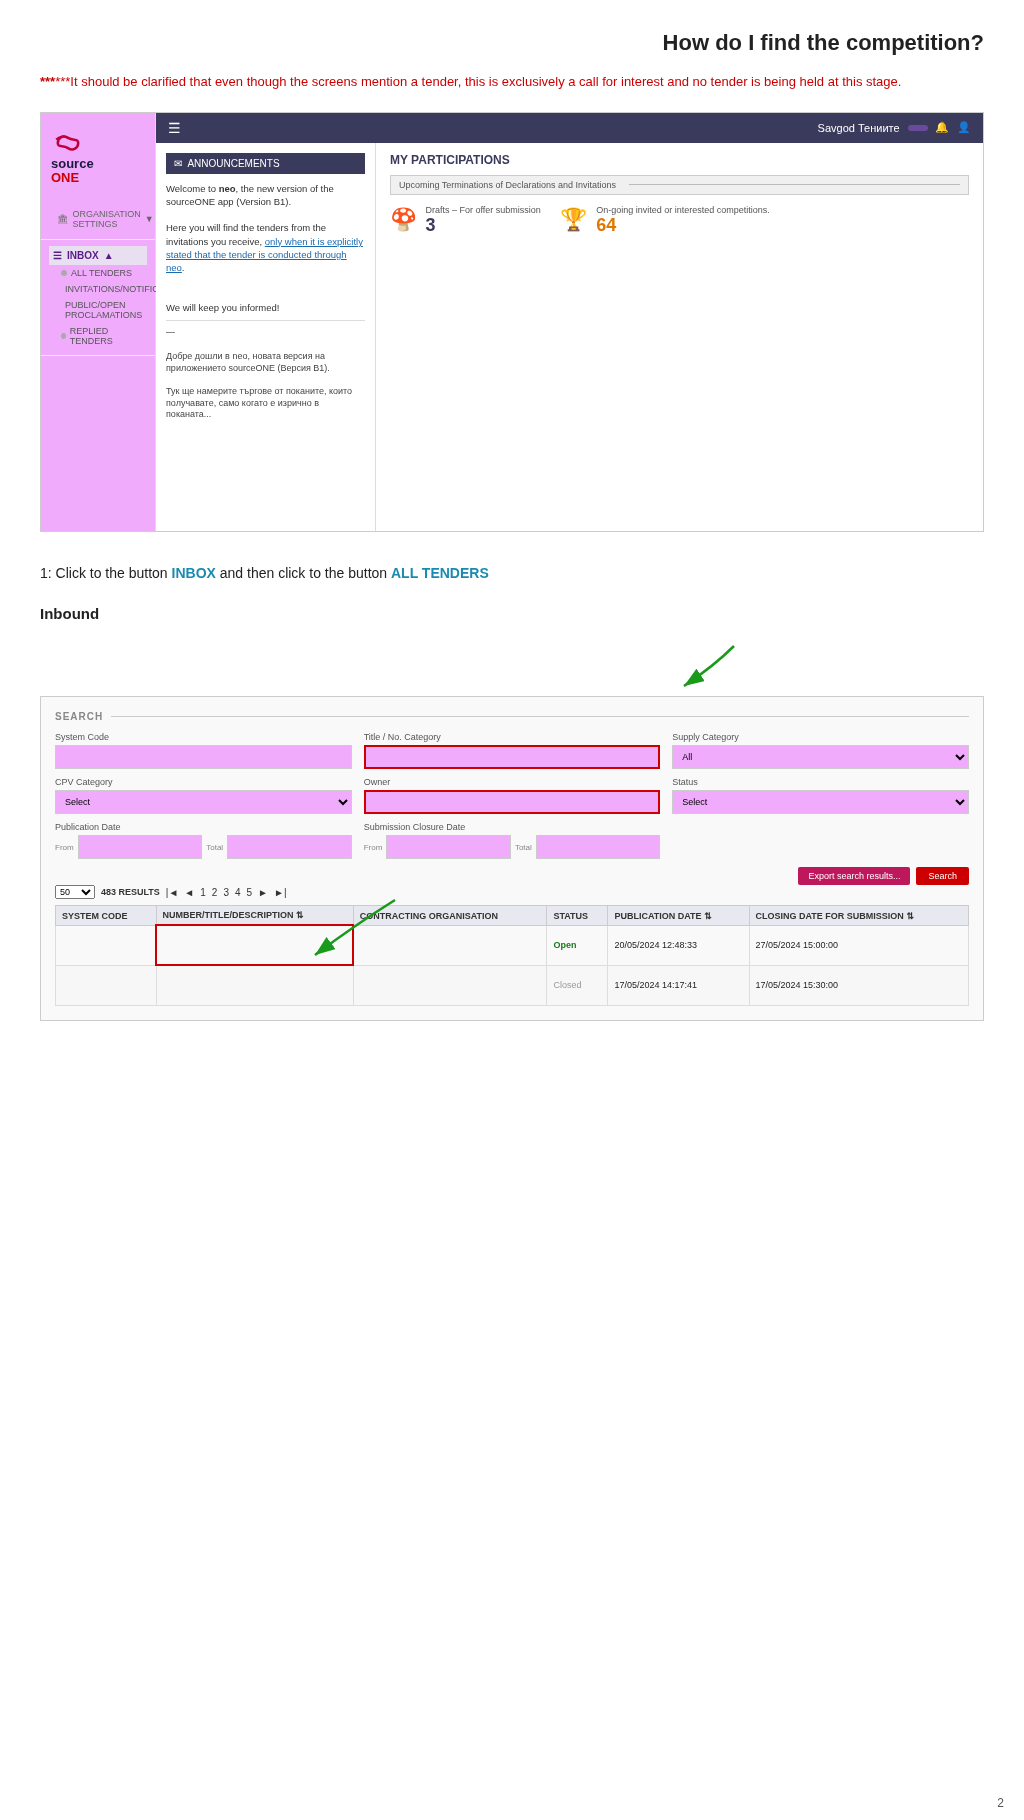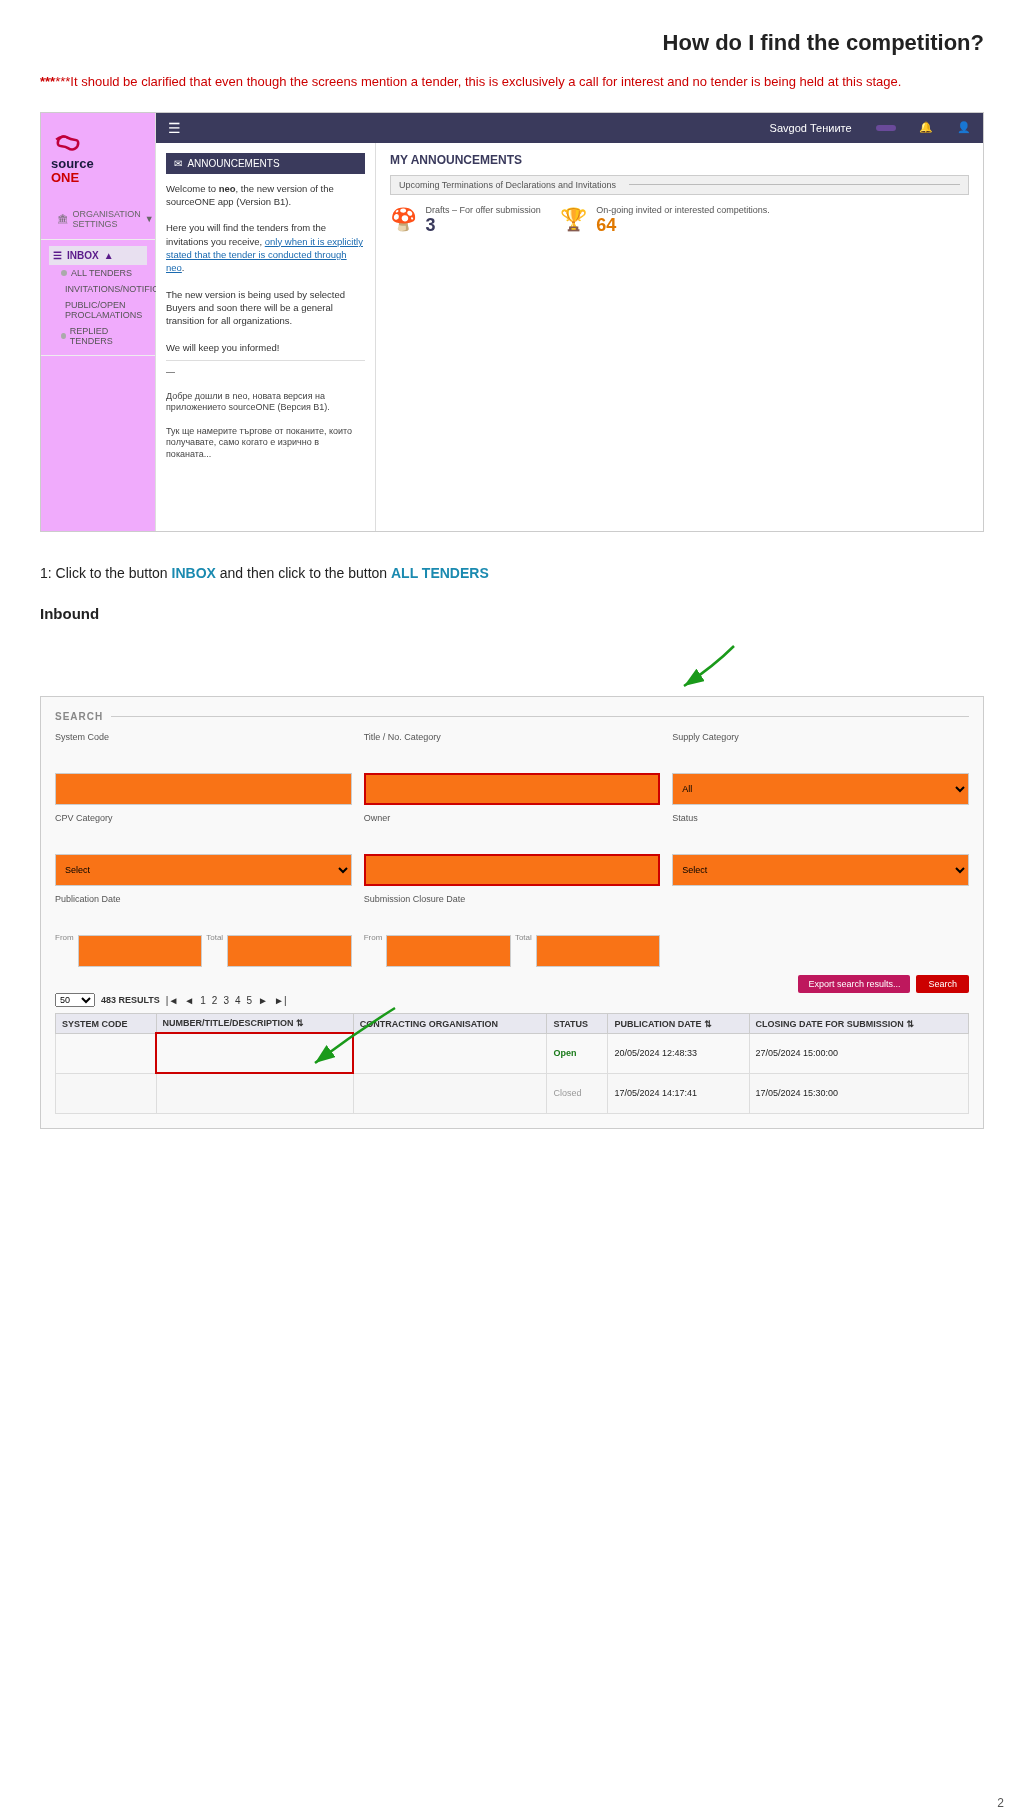--- a/index.html
+++ b/index.html
@@ -118,21 +118,21 @@
       background: #3a3a5c;
       height: 30px;
       display: flex;
       align-items: center;
       justify-content: space-between;
       padding: 0 12px;
       color: #fff;
       font-size: 11px;
     }
     .top-bar-left { display: flex; align-items: center; gap: 10px; }
-    .top-bar-right { display: flex; align-items: center; gap: 24px; }
+    .top-bar-right { display: flex; align-items: center; gap: 8px; }
     .hamburger { font-size: 14px; cursor: pointer; }
     .top-btn {
       background: #6a4a9a;
       color: #fff;
       border: none;
       padding: 3px 10px;
       border-radius: 3px;
       font-size: 10px;
       cursor: pointer;
     }
@@ -283,23 +283,22 @@
       display: block;
       font-size: 9px;
       color: #555;
       margin-bottom: 3px;
     }
     .search-field input, .search-field select {
       width: 100%;
       border: 1px solid #ccc;
       padding: 3px 5px;
       font-size: 9px;
-      background: #f97316;
-      height: 32px;
-      margin-top: 28px;
+      background: #f0abfc;
+      height: 24px;
     }
     .search-field-highlighted {
       border: 2px solid #c00 !important;
     }
     .search-row {
       display: grid;
       grid-template-columns: 1fr 1fr 1fr;
       gap: 8px 12px;
       margin-bottom: 8px;
     }
@@ -469,36 +468,35 @@
         </div>
         <div class="ann-text">
           <p>
             Welcome to <strong>neo</strong>, the new version of the sourceONE app (Version B1).
           </p>
           <br>
           <p>
             Here you will find the tenders from the invitations you receive, <a href="#">only when it is explicitly stated that the tender is conducted through neo</a>.
           </p>
           <br>
-          <p>The new version is being used by selected Buyers and soon there will be a general transition for all organizations.</p>
           <br>
           <p>We will keep you informed!</p>
         </div>
         <hr class="ann-divider">
         <div class="ann-text ann-bg-text">
           <p>—</p>
           <br>
           <p>Добре дошли в neo, новата версия на приложението sourceONE (Версия B1).</p>
           <br>
           <p>Тук ще намерите търгове от поканите, които получавате, само когато е изрично в поканата...</p>
         </div>
       </div>
 
       <div class="participations-panel">
-        <div class="participations-title">MY ANNOUNCEMENTS</div>
+        <div class="participations-title">MY PARTICIPATIONS</div>
 
         <div class="upcoming-section">
           <div class="upcoming-header">
             <span>Upcoming Terminations of Declarations and Invitations</span>
             <span class="line"></span>
           </div>
         </div>
 
         <div class="stats-row">
           <div class="stat-item">

